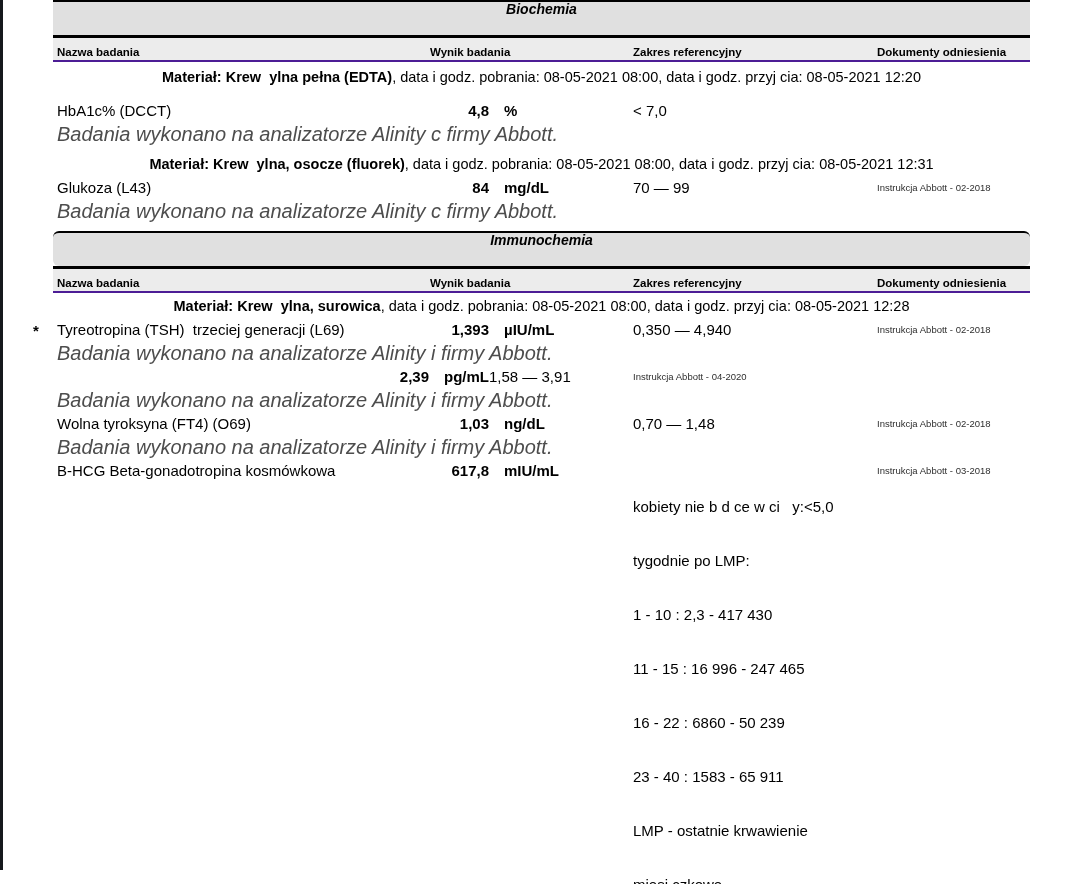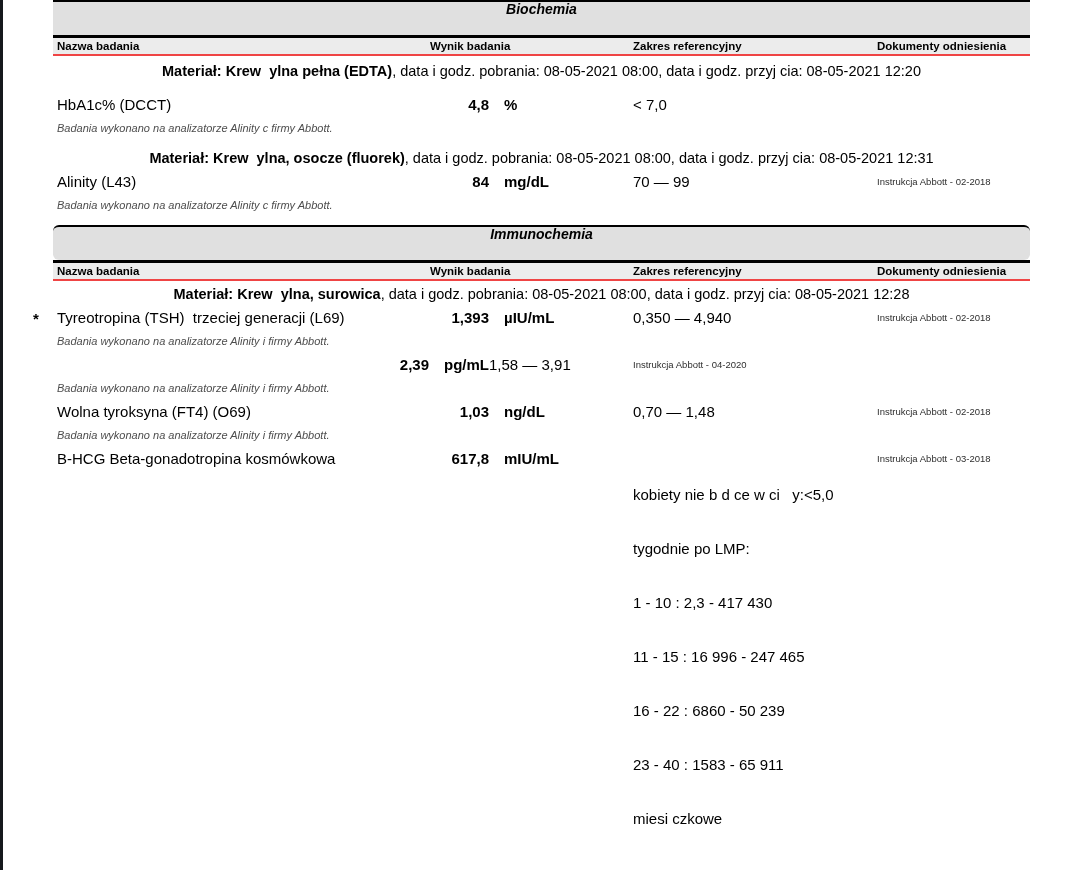--- a/index.html
+++ b/index.html
@@ -7,39 +7,39 @@
               font-family:"Liberation Sans", sans-serif; color:#000; }
   body { position:relative; }
 
   .edge-strip { position:absolute; left:0; top:0; width:3px; height:870px; background:#16181d; }
 
   .doc { position:absolute; left:53px; top:0; width:977px; }
 
   
   .sec-band { border-top:2px solid #000; background:#e0e0e0; text-align:center;
               font-weight:bold; font-style:italic; font-size:14px; line-height:15px; padding-bottom:18px; }
-  .col-band { border-top:3px solid #000; border-bottom:2px solid #ef4444; background:#ececec;
-              display:grid; grid-template-columns:373px 203px 244px auto; padding:2px 0 1px 4px;
+  .col-band { border-top:3px solid #000; border-bottom:2px solid #4c1d95; background:#ececec;
+              display:grid; grid-template-columns:373px 203px 244px auto; padding:8px 0 1px 4px;
               font-weight:bold; font-size:11.5px; line-height:13px; }
 
   .mat-line { text-align:center; font-size:14.5px; line-height:17px; margin-top:7px; white-space:pre-wrap; }
   .mat-line b { font-weight:bold; }
 
   .trow { position:relative; display:grid; grid-template-columns:372px 60px 144px 244px auto;
           padding-left:4px; font-size:15px; line-height:18px; margin-top:6px; }
   .trow.tight { margin-top:16px; }
   .tname { white-space:pre-wrap; }
   .tval  { font-weight:bold; text-align:right; }
   .tunit { font-weight:bold; padding-left:15px; }
   .trange { white-space:pre-wrap; }
   .trange .rline { display:block; }
   .tdoc { font-size:9.5px; line-height:12px; padding-top:3px; color:#2e2e2e; white-space:nowrap; }
   .flag { position:absolute; left:-20px; top:1px; font-size:15px; font-weight:bold; }
 
-  .note { font-style:italic; color:#4d4d4d; font-size:11px; line-height:18.3px;
+  .note { font-style:italic; color:#4d4d4d; font-size:20px; line-height:18.3px;
           margin-top:5px; padding-left:4px; white-space:pre-wrap; }
 
   .gap-mat { margin-top:13px; }
   .gap-sec { margin-top:10px;border-radius:6px; }
 </style>
 </head>
 <body>
 
 <div class="edge-strip"></div>
 
@@ -60,21 +60,21 @@
     <span class="tval">4,8</span>
     <span class="tunit">%</span>
     <span class="trange">&lt; 7,0</span>
     <span class="tdoc"></span>
   </div>
   <div class="note">Badania wykonano na analizatorze Alinity c firmy Abbott.</div>
 
   <div class="mat-line gap-mat"><b>Materiał: Krew  ylna, osocze (fluorek)</b><span>, data i godz. pobrania: 08-05-2021 08:00, data i godz. przyj cia: 08-05-2021 12:31</span></div>
 
   <div class="trow">
-    <span class="tname">Alinity (L43)</span>
+    <span class="tname">Glukoza (L43)</span>
     <span class="tval">84</span>
     <span class="tunit">mg/dL</span>
     <span class="trange">70 — 99</span>
     <span class="tdoc">Instrukcja Abbott - 02-2018</span>
   </div>
   <div class="note">Badania wykonano na analizatorze Alinity c firmy Abbott.</div>
 
   <div class="sec-band gap-sec">Immunochemia</div>
   <div class="col-band">
     <span>Nazwa badania</span>
@@ -116,18 +116,19 @@
     <span class="tname">B-HCG Beta-gonadotropina kosmówkowa</span>
     <span class="tval">617,8</span>
     <span class="tunit">mIU/mL</span>
     <span class="trange">
       <span class="rline">kobiety nie b d ce w ci   y:&lt;5,0</span>
       <span class="rline">tygodnie po LMP:</span>
       <span class="rline">1 - 10 : 2,3 - 417 430</span>
       <span class="rline">11 - 15 : 16 996 - 247 465</span>
       <span class="rline">16 - 22 : 6860 - 50 239</span>
       <span class="rline">23 - 40 : 1583 - 65 911</span>
+      <span class="rline">LMP - ostatnie krwawienie</span>
       <span class="rline">miesi czkowe</span>
     </span>
     <span class="tdoc">Instrukcja Abbott - 03-2018</span>
   </div>
 
 </div>
 
 </body></html>

